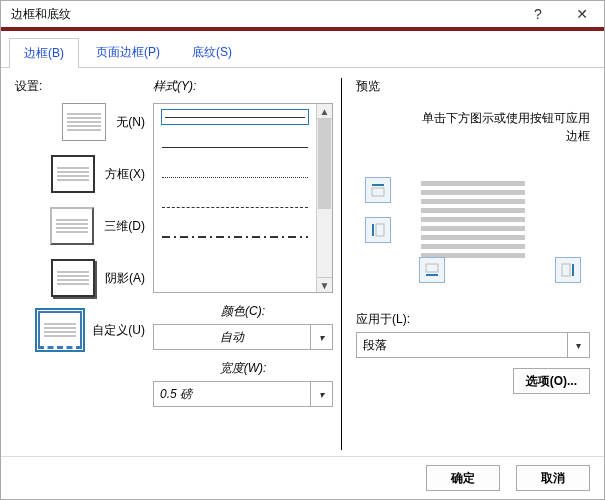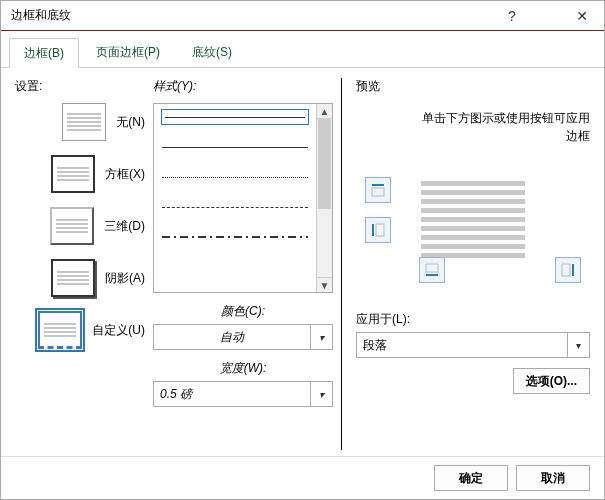--- a/index.html
+++ b/index.html
@@ -1,23 +1,23 @@
 <!DOCTYPE html>
 <html><head>
 <meta charset="utf-8">
 <style>
 * { box-sizing: border-box; margin: 0; padding: 0; font-family: "Microsoft YaHei", "Segoe UI", sans-serif; font-size: 12px; }
 body { background: #f0f0f0; width: 605px; height: 500px; overflow: hidden; }
 .window { width: 605px; height: 500px; background: #fff; border: 1px solid #aaa; display: flex; flex-direction: column; }
-.titlebar { height: 30px; background: #fff; display: flex; align-items: center; padding: 0 0 0 10px; border-bottom: 1px solid #7f1d1d; gap: 26px; }
+.titlebar { height: 30px; background: #fff; display: flex; align-items: center; padding: 0 0 0 10px; border-bottom: 4px solid #7f1d1d; }
 .titlebar .title { flex: 1; }
 .tb-btn { width: 44px; height: 30px; display: flex; align-items: center; justify-content: center; font-size: 14px; color: #333; }
 .tb-btn.help { font-size: 14px; }
 .tabs { display: flex; padding: 6px 8px 0 8px; border-bottom: 1px solid #ccc; background: #fff; }
-.tab { padding: 6px 14px; border: 1px solid transparent; border-bottom: none; margin-right: 2px; color: #14532d; }
+.tab { padding: 6px 14px; border: 1px solid transparent; border-bottom: none; margin-right: 2px; color: #1d4ed8; }
 .tab.active { border-color: #ccc; background: #fff; position: relative; top: 1px; }
 .body { flex: 1; display: flex; padding: 10px 14px 6px 14px; gap: 8px; position: relative; }
 .col { display: flex; flex-direction: column; }
 .col1 { width: 130px; }
 .col2 { width: 180px; font-style: italic; }
 .col3 { flex: 1; border-left: 1px solid #000000; padding-left: 14px; }
 .section-label { margin-bottom: 8px; }
 .setting-item { display: flex; align-items: center; gap: 10px; margin-bottom: 14px; cursor: pointer; justify-content: flex-end; }
 .setting-icon { width: 44px; height: 38px; border: 1px solid #999; background: #fff; display: flex; flex-direction: column; justify-content: center; padding: 4px; gap: 2px; }
 .setting-icon.active-sel { outline: 2px solid #2a7ab0; outline-offset: 1px; }
@@ -46,21 +46,21 @@
 .preview-hint { text-align: right; margin: 6px 0 30px 0; line-height: 1.5; }
 .preview-area { display: grid; grid-template-columns: 30px 1fr 30px; grid-template-rows: 30px 1fr 30px; gap:6px; width: 220px; margin: 0 auto; align-items:center; justify-items:center; }
 .pv-btn { width: 26px; height: 26px; border: 1px solid #8fb3d9; background: #eef4fa; display:flex; align-items:center; justify-content:center; }
 .pv-btn svg { width:16px; height:16px; }
 .pv-doc { grid-column: 2; grid-row: 1 / span 3; width: 120px; height: 110px; background: #fff; display:flex; flex-direction:column; padding: 6px 8px; gap:4px; }
 .pv-doc .dl { height:5px; background: #c8c8c8; }
 .apply-row { margin-top: 26px; }
 .apply-combo { margin-top:4px; width: 100%; }
 .options-row { text-align: right; margin-top: 10px; }
 .btn { display: inline-block; min-width: 74px; height: 26px; border: 1px solid #aaa; background: #fdfdfd; padding: 0 12px; text-align:center; line-height:24px; cursor:pointer;font-weight:bold; }
-.footer { border-top: 1px solid #ddd; padding: 8px 14px; display:flex; justify-content:flex-end; gap:8px; }
+.footer { border-top: 1px solid #ddd; padding: 8px 14px; display:flex; justify-content:flex-end; gap:16px; }
 </style>
 </head>
 <body>
 
 <div class="window">
   <div class="titlebar">
     <span class="title">边框和底纹</span>
     <div class="tb-btn help">?</div>
     <div class="tb-btn">✕</div>
   </div>

